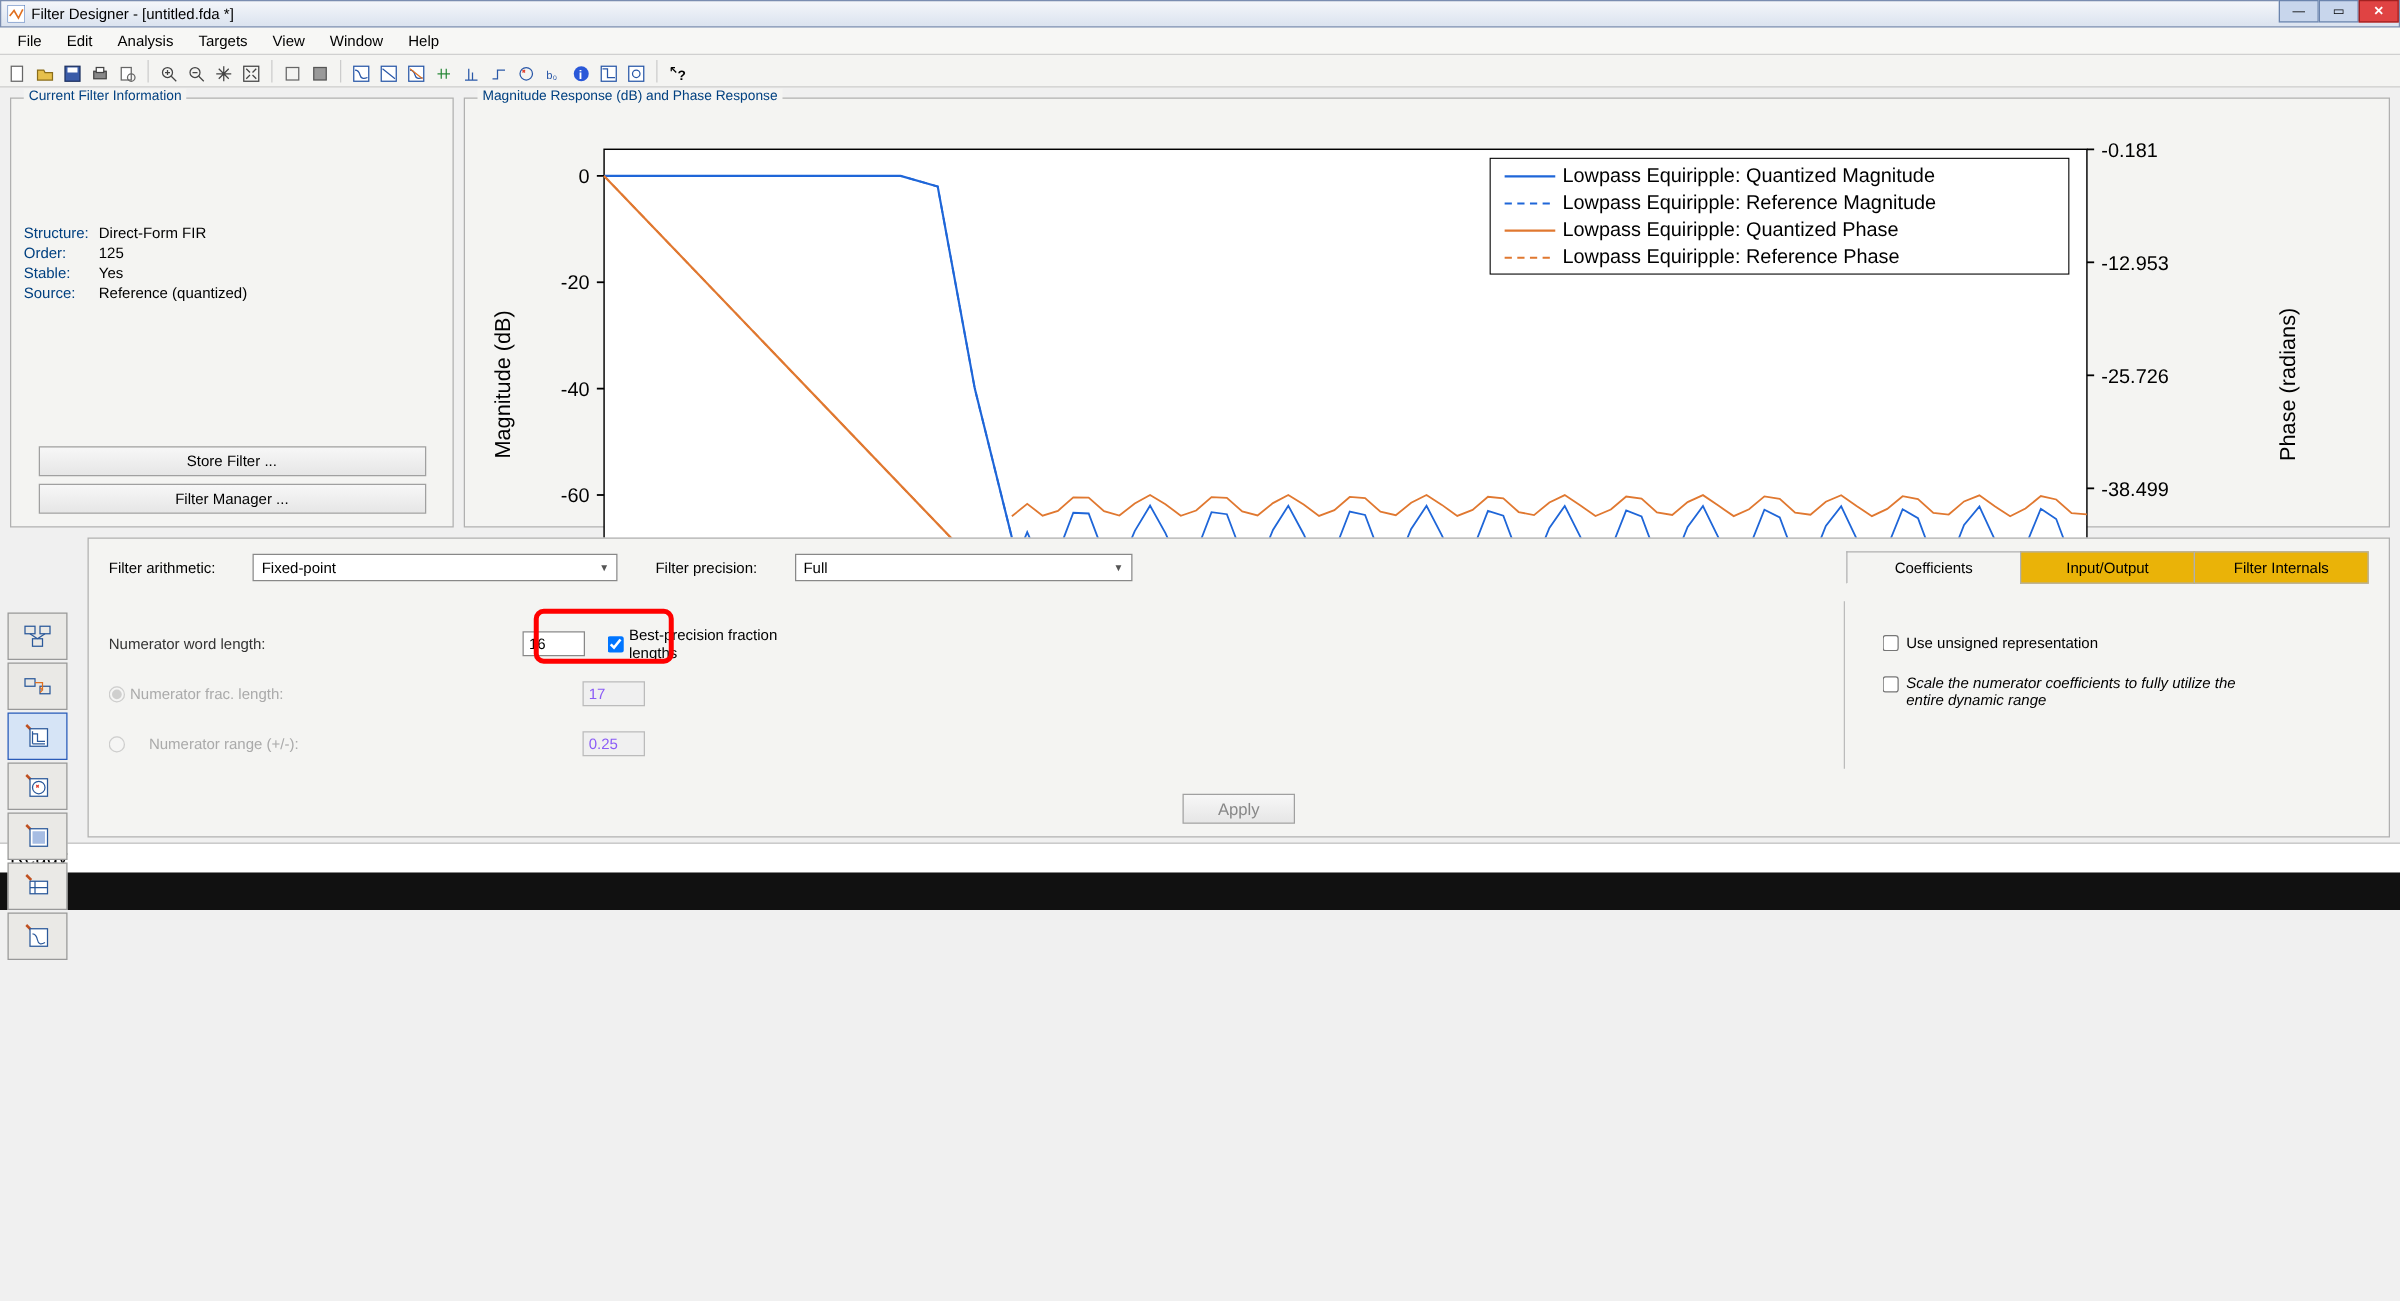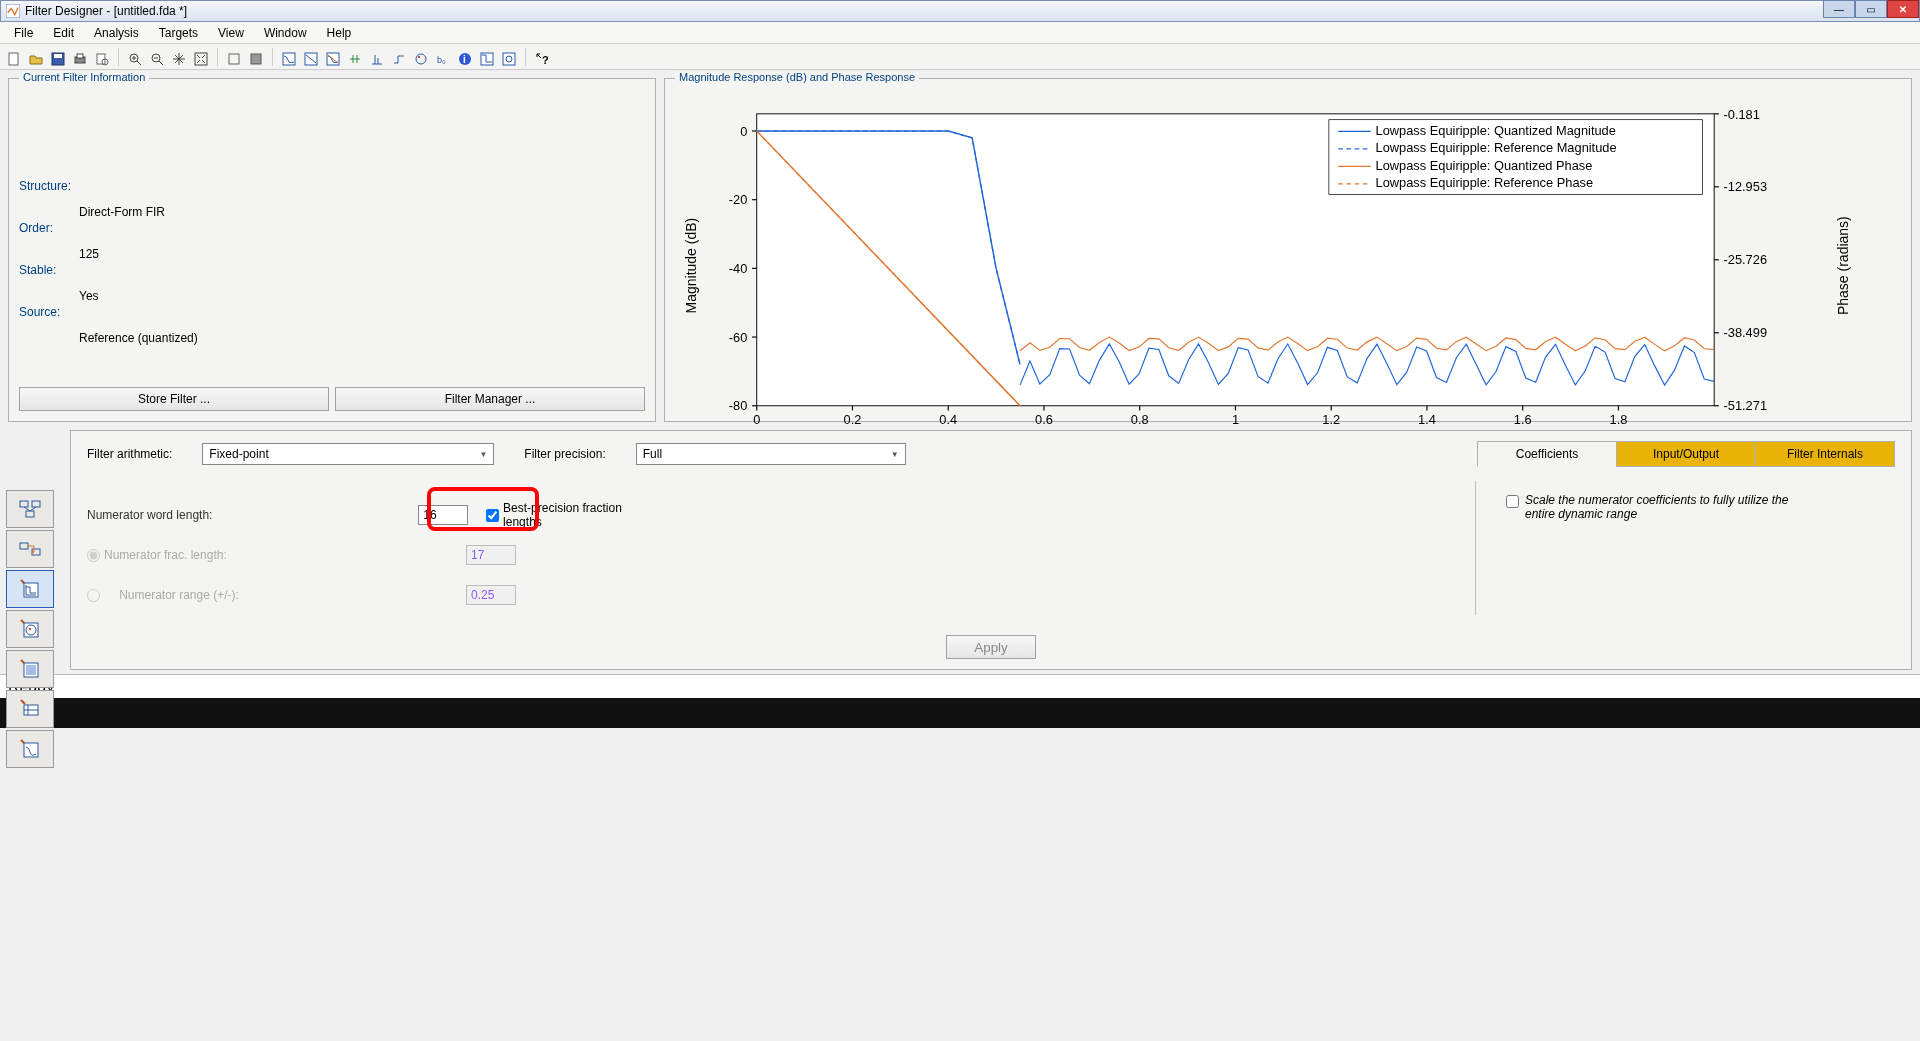--- a/index.html
+++ b/index.html
@@ -79,22 +79,22 @@
 }
 .filter-info-box {
   flex: 0 0 355px;
 }
 .filter-info-content {
   display:flex; flex-direction:column; height:100%;
   padding-top:90px;
 }
 .info-row { display:flex; margin-bottom:2px; }
 .info-label { width:60px; color:#004080; }
-.info-val { color:#000;margin-top:26px; }
-.info-buttons { margin-top:auto; display:flex; flex-direction:row; gap:6px; align-items:center; }
+.info-val { color:#000; }
+.info-buttons { margin-top:auto; display:flex; flex-direction:column; gap:6px; align-items:center; }
 .info-buttons button {
   width: 310px; height:24px;
   background: linear-gradient(#f7f7f7,#e6e6e6);
   border:1px solid #a0a0a0;
   font-size:12px;
 }
 .chart-box {
   flex: 1;
   display:flex;
   flex-direction:column;
@@ -597,20 +597,24 @@
       </div>
       <div class="form-row">
         <input type="radio" disabled="" style="">
         <span class="form-label disabled" style="margin-left:4px;text-align:center;">Numerator range (+/-):</span>
         <div style="width:212px;"></div>
         <input class="small-input disabled" disabled="" value="0.25" style="">
       </div>
     </div>
     <div style="flex:1;"></div>
     <div class="right-col" style="flex:0 0 420px;">
+      <div class="checkbox-row" style="margin-top:20px;">
+        <input type="checkbox" style="">
+        <span>Use unsigned representation</span>
+      </div>
       <div class="checkbox-row" style="height:auto; margin-top:12px; align-items:flex-start;">
         <input type="checkbox" style="margin-top: 2px;">
         <span style="width:280px;font-style:italic;">Scale the numerator coefficients to fully utilize the entire dynamic range</span>
       </div>
     </div>
   </div>
 
   <div class="apply-row">
     <button disabled="">Apply</button>
   </div>

